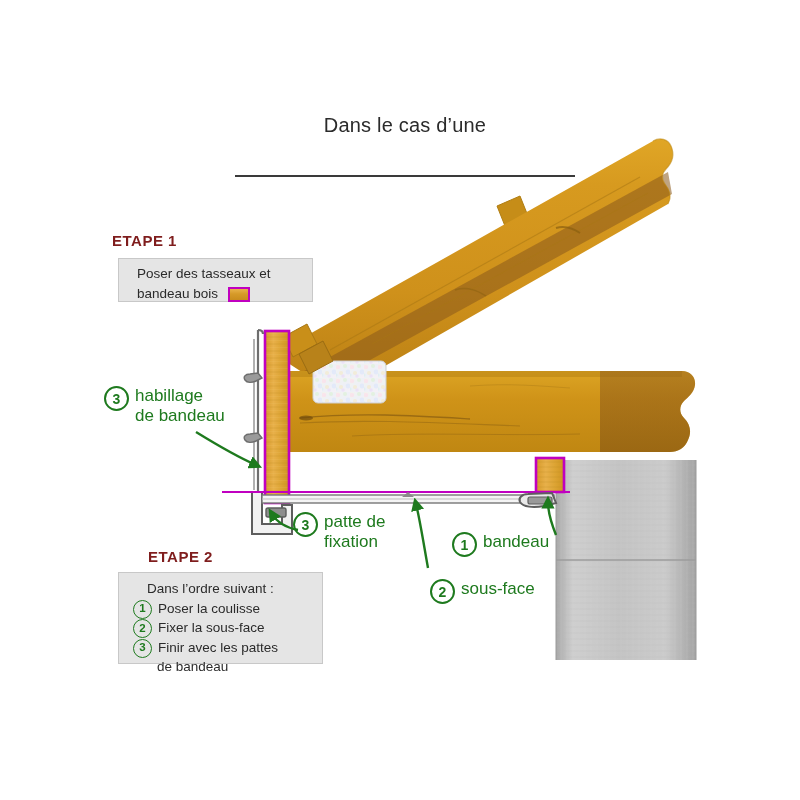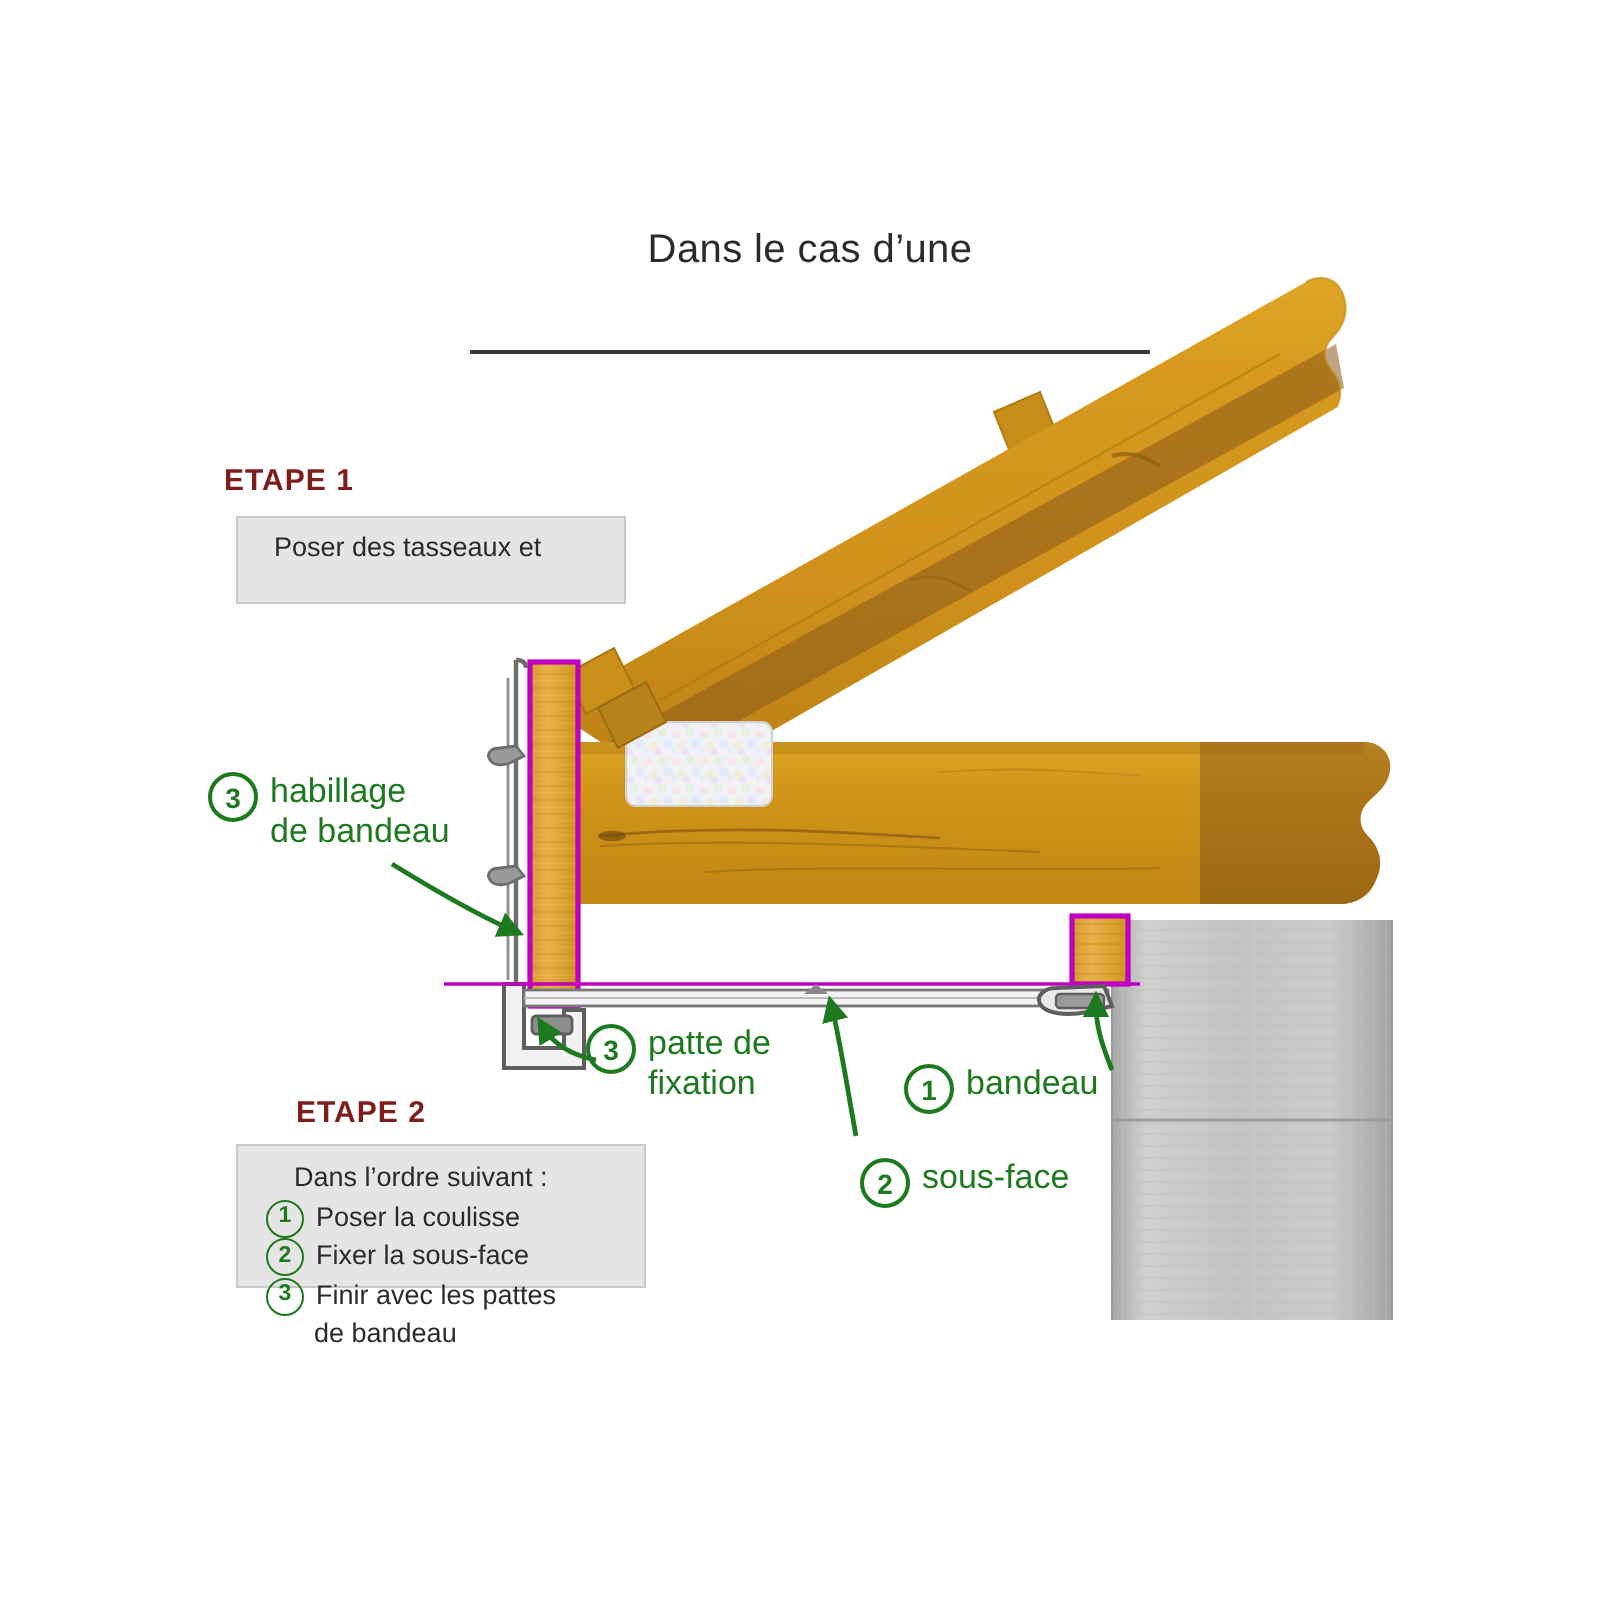--- a/index.html
+++ b/index.html
@@ -38,21 +38,21 @@
 
   
   .swatch{
     display:inline-block;width:22px;height:15px;margin-left:10px;
     background:linear-gradient(180deg,#e8b24a 0%,#d69a28 45%,#c98c1d 100%);
     border:2px solid #c000c0;box-sizing:border-box;vertical-align:middle;
     position:relative;top:1px;
   }
 
   #etape2-head{left:112px;top:548px;margin-left:36px;}
-  #etape2-box{left:118px;top:572px;width:205px;height:72px;padding:6px 0 0 14px;}
+  #etape2-box{left:118px;top:572px;width:205px;height:92px;padding:6px 0 0 14px;}
   #etape2-box .ln{display:flex;align-items:flex-start;}
   #etape2-box .ln.indent{padding-left:24px;}
   #etape2-box .lead{padding-left:14px;}
 
   
   .cnum{
     display:inline-flex;align-items:center;justify-content:center;
     width:17px;height:17px;border:1.6px solid #1e7a1e;border-radius:50%;
     color:#1e7a1e;font-size:11.5px;font-weight:700;line-height:1;
     margin-right:6px;flex:0 0 auto;position:relative;top:1px;
@@ -273,20 +273,24 @@
   </svg>
 
   <div class="title">
     <div>Dans le cas d’une</div>
   </div>
   <div class="title-rule"></div>
 
   <div class="step-head" id="etape1-head">ETAPE 1</div>
   <div class="step-box" id="etape1-box">
     <div class="ln">Poser des tasseaux et</div>
+    <div class="ln">
+      <span>bandeau bois</span>
+      <span class="swatch"></span>
+    </div>
   </div>
 
   <div class="step-head" id="etape2-head">ETAPE 2</div>
   <div class="step-box" id="etape2-box">
     <div class="ln lead">Dans l’ordre suivant :</div>
     <div class="ln">
       <span class="cnum">1</span>
       <span>Poser la coulisse</span>
     </div>
     <div class="ln">

